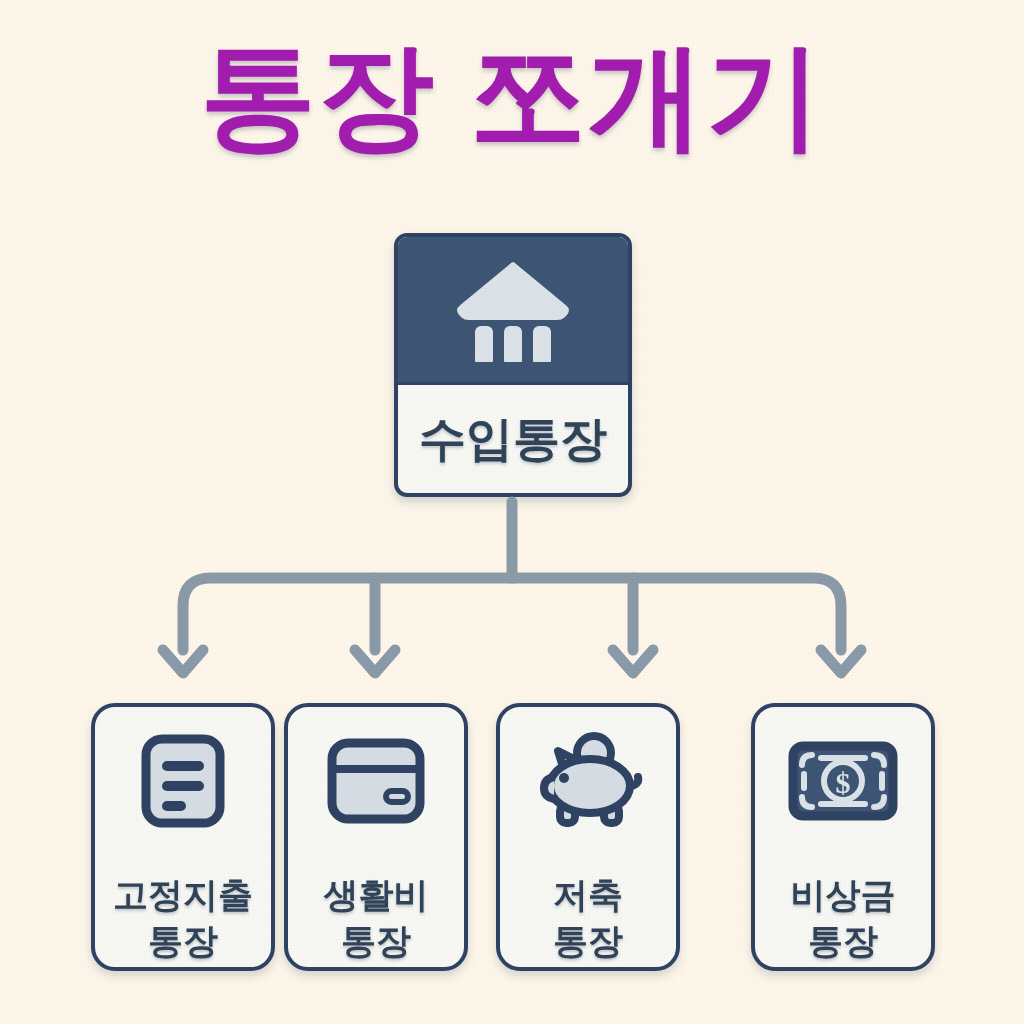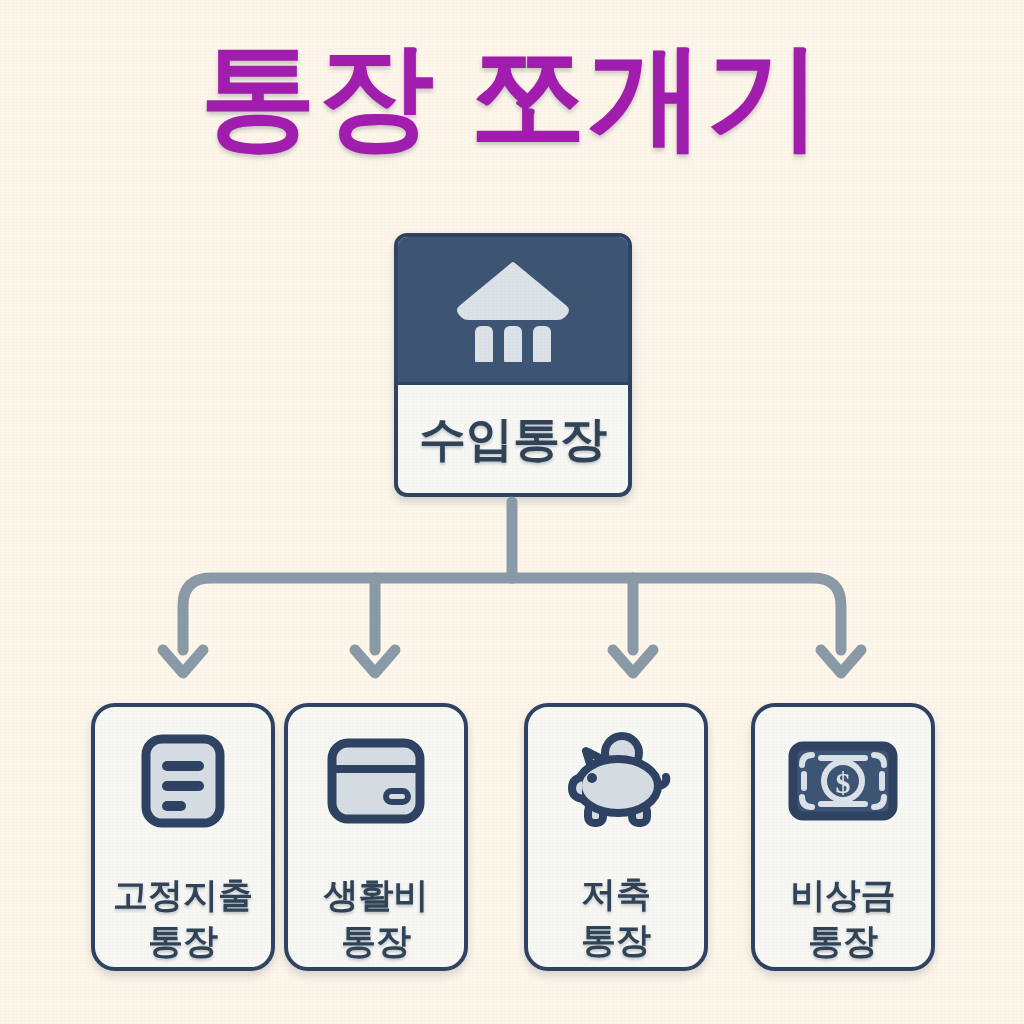--- a/index.html
+++ b/index.html
@@ -111,21 +111,21 @@
     top: 703px;
     width: 184px;
     height: 268px;
     border: 4px solid #2e4263;
     border-radius: 24px;
     background: #f7f7f4;
     box-shadow: 0 5px 9px rgba(70,85,105,.20);
   }
   #leaf-0 { left: 91px; }
   #leaf-1 { left: 284px; }
-  #leaf-2 { left: 524px; font-family: Liberation Serif, serif; }
+  #leaf-2 { left: 496px; }
   #leaf-3 { left: 751px; }
 
   .leaf-icon-wrap {
     position: absolute;
     left: 0;
     top: 18px;
     width: 100%;
     height: 112px;
     display: flex;
     align-items: center;

